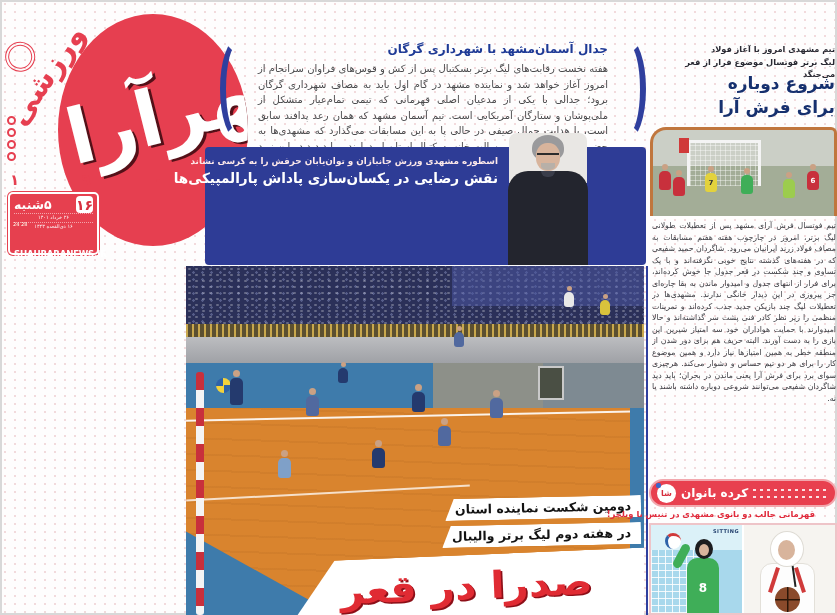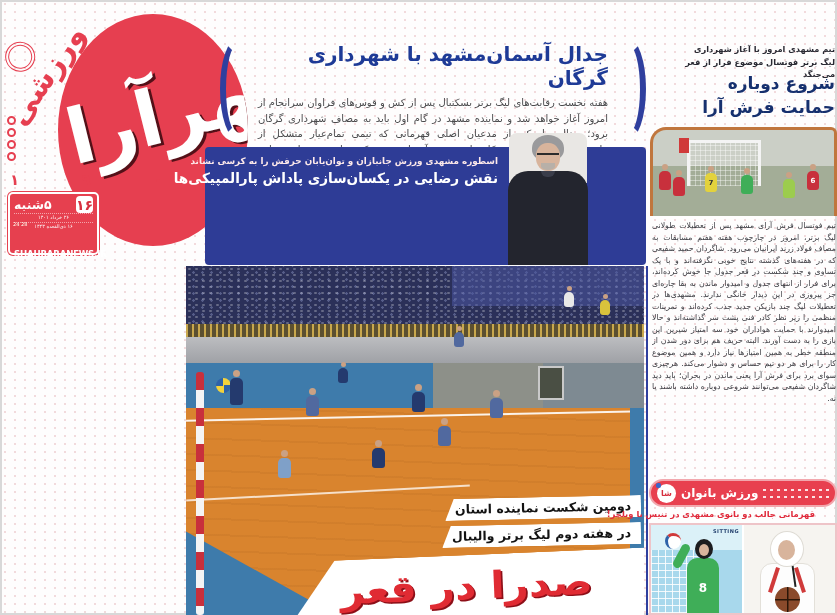--- a/index.html
+++ b/index.html
@@ -31,21 +31,21 @@
   .date-small { font-size:5px; line-height:1.5; opacity:.95; border-top:1px dotted rgba(255,255,255,.55);
              text-align:center; white-space:nowrap; overflow:hidden; }
   .db-pages { position:absolute; left:3px; top:27px; font-size:5px; direction:ltr; color:#ffe; }
   .website { font-size:8.6px; font-weight:bold; text-align:center; direction:ltr; margin-top:19px; letter-spacing:-0.2px; }
 
   
   .top-story { position:absolute; left:220px; top:36px; width:426px; height:108px; padding:6px 38px 4px; }
   .bracket { position:absolute; top:2px; width:36px; height:102px; border:6px solid transparent; border-radius:50%; }
   .bracket-r { right:0; border-right-color:#2f3f9e; }
   .bracket-l { left:0; border-left-color:#2f3f9e; }
-  .top-headline { color:#1e3a96; font-size:20px; font-weight:bold; text-align:right; direction:rtl; margin-bottom:5px; }
+  .top-headline { color:#1e3a96; font-size:12px; font-weight:bold; text-align:right; direction:rtl; margin-bottom:5px; }
   .top-body { font-size:10px; line-height:1.55; color:#4a4a4c; direction:rtl; text-align:justify; }
 
   
   .blue-box { position:absolute; left:205px; top:147px; width:441px; height:118px; background:#2e3c96; border-radius:4px; }
   .bb-text { position:absolute; left:12px; right:148px; top:9px; direction:rtl; text-align:right; color:#fff; }
   .bb-kicker { font-size:8.8px; font-weight:bold; white-space:nowrap; margin-bottom:4px; color:#fde9ea; }
   .bb-headline { font-size:14px; font-weight:bold; white-space:nowrap; margin-bottom:5px; transform-origin:right center; transform:scaleX(.97); }
   .bb-body { font-size:7.6px; line-height:1.45; color:#dfe4ff; text-align:justify; }
   .man-figure { position:absolute; left:296px; top:-14px; width:94px; height:132px; }
   .man-bg { position:absolute; left:8px; top:0; width:78px; height:50px; background:#e9e7e4; border-radius:8px 8px 0 0; }
@@ -283,26 +283,26 @@
     <div class="cap-strip cap1">دومین شکست نماینده استان</div>
     <div class="cap-strip cap2">در هفته دوم لیگ برتر والیبال</div>
     <div class="band">
       <div class="band-text">صدرا در قعر</div>
     </div>
   </div>
 
   <div class="divider-v"></div>
 
   <div class="rc-kicker">
-    <div>تیم مشهدی امروز با آغاز شهرداری</div>
+    <div>تیم مشهدی امروز با آغاز فولاد</div>
     <div>لیگ برتر فوتسال موضوع فرار از قعر می‌جنگد</div>
   </div>
   <div class="rc-headline">
     <div>شروع دوباره</div>
-    <div>حمایت فرش آرا</div>
+    <div>برای فرش آرا</div>
   </div>
   <div class="futsal-photo">
     <div class="goal"></div>
     <div class="goal-pad"></div>
     <div class="fp red" style="left:6px; top:34px;">
         <div class="h"></div>
         <div class="b"></div>
       </div>
     <div class="fp red" style="left:20px; top:40px;">
         <div class="h"></div>
@@ -322,21 +322,21 @@
       </div>
     <div class="fp red" style="left:154px; top:34px;">
         <div class="h"></div>
         <div class="b">6</div>
       </div>
   </div>
   <div class="rc-article">تیم فوتسال فرش آرای مشهد پس از تعطیلات طولانی لیگ برتر، امروز در چارچوب هفته هفتم مسابقات به مصاف فولاد زرند ایرانیان می‌رود. شاگردان حمید شفیعی که در هفته‌های گذشته نتایج خوبی نگرفته‌اند و با یک تساوی و چند شکست در قعر جدول جا خوش کرده‌اند، برای فرار از انتهای جدول و امیدوار ماندن به بقا چاره‌ای جز پیروزی در این دیدار خانگی ندارند. مشهدی‌ها در تعطیلات لیگ چند بازیکن جدید جذب کرده‌اند و تمرینات منظمی را زیر نظر کادر فنی پشت سر گذاشته‌اند و حالا امیدوارند با حمایت هواداران خود سه امتیاز شیرین این بازی را به دست آورند. البته حریف هم برای دور شدن از منطقه خطر به همین امتیازها نیاز دارد و همین موضوع کار را برای هر دو تیم حساس و دشوار می‌کند. هرچیزی سوای برد برای فرش آرا یعنی ماندن در بحران؛ باید دید شاگردان شفیعی می‌توانند شروعی دوباره داشته باشند یا نه.</div>
 
   <div class="ws-banner">
     <div class="ws-badge">شا</div>
-    <div class="ws-label">ورزش بانوان</div>
+    <div class="ws-label">کرده بانوان</div>
     <div class="ws-dots"></div>
   </div>
   <div class="ws-headline">قهرمانی جالب دو بانوی مشهدی در تنیس با ویلچر!</div>
   <div class="ws-photos">
     <div class="wp-left">
       <div class="sitting-sign">SITTING</div>
       <div class="wp-net"></div>
       <div class="w1-arm"></div>
       <div class="w1-ball"></div>
       <div class="w1-torso">8</div>

